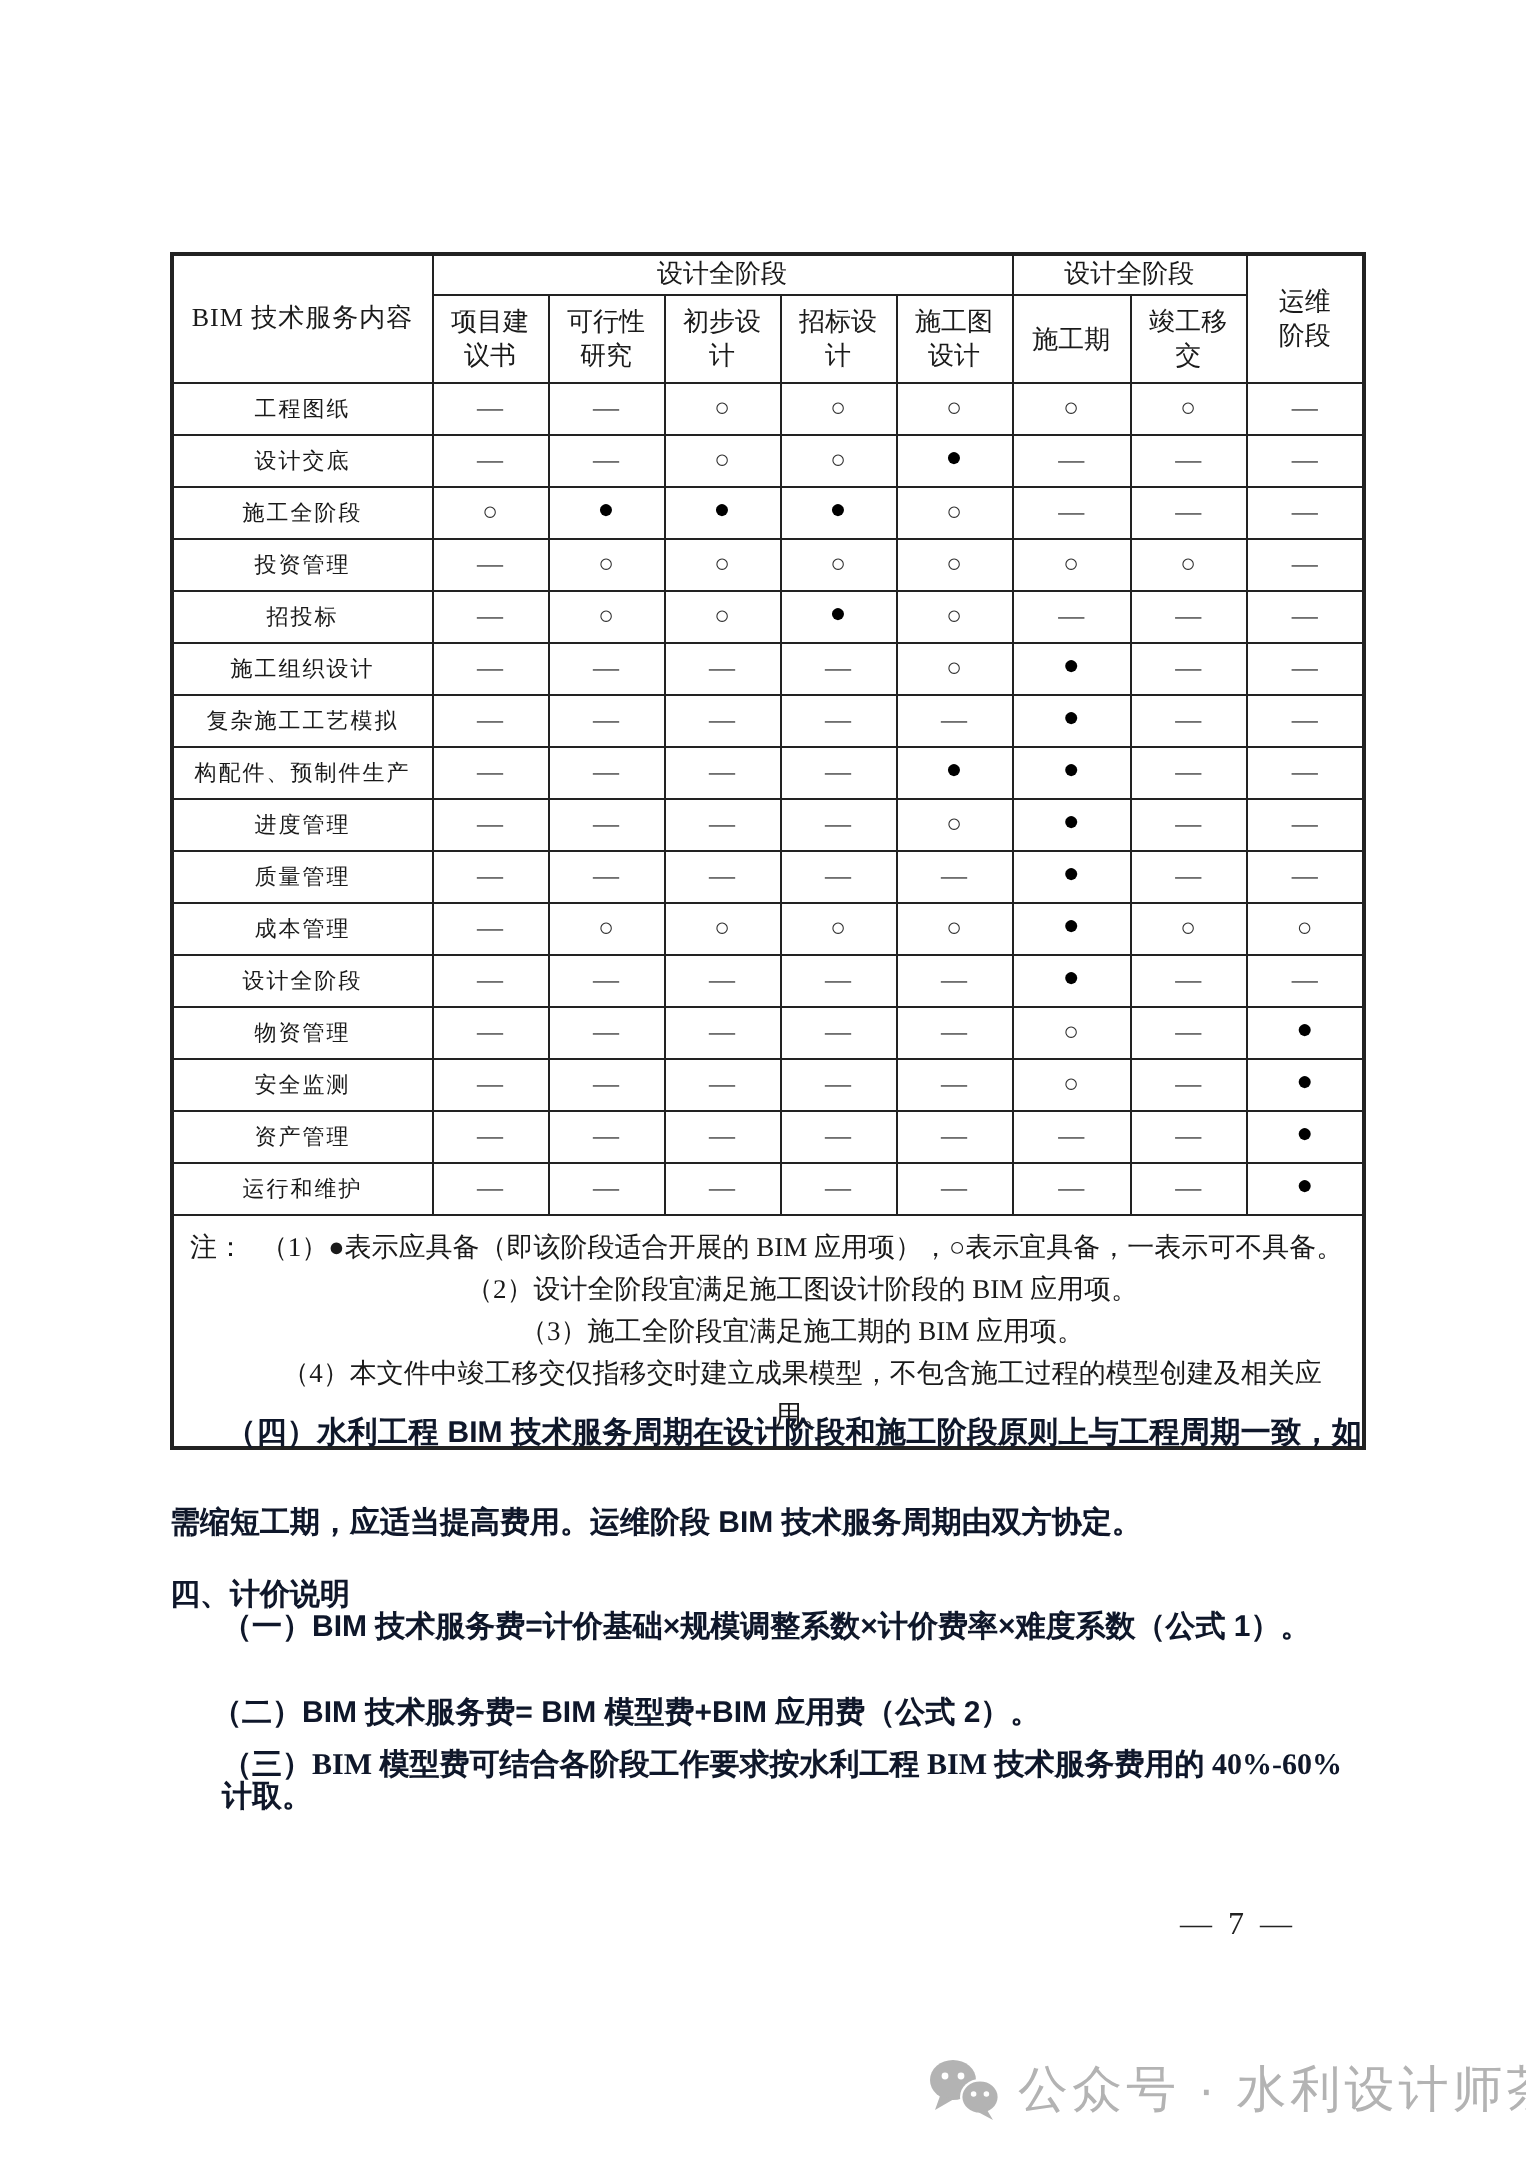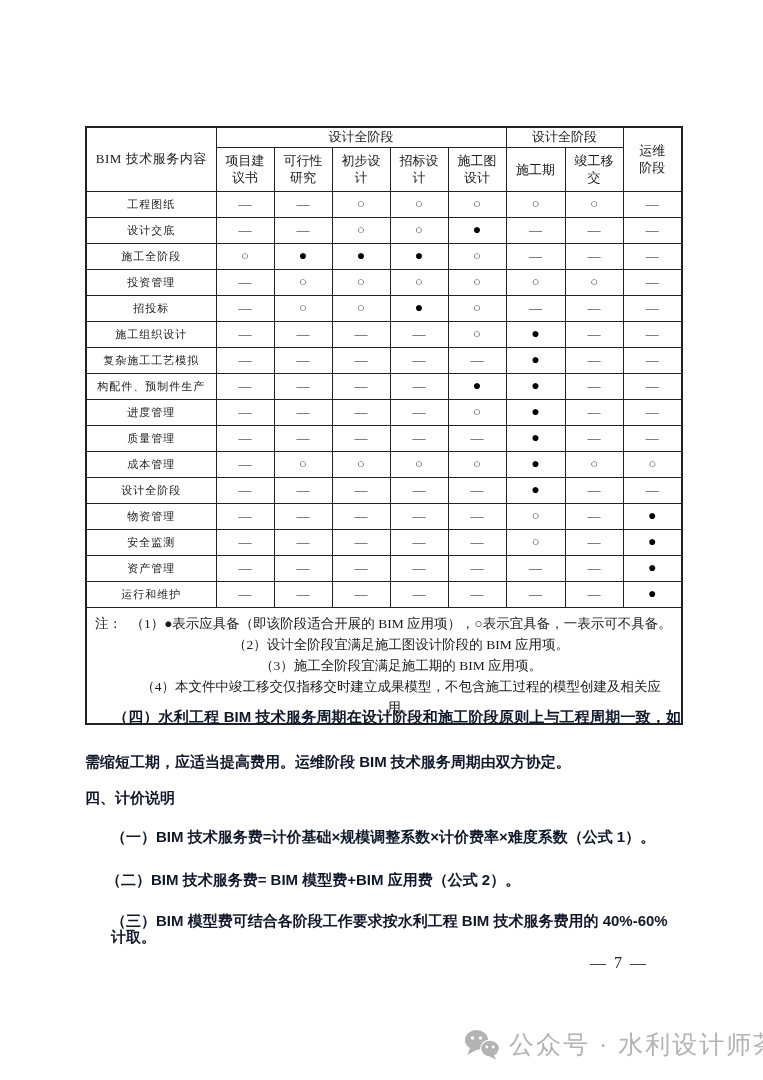--- a/index.html
+++ b/index.html
@@ -67,23 +67,23 @@
     text-indent:28px;
   }
   .section-heading {
     margin-top:6px;
     line-height:16px;
   }
   .calc-item {
     margin-left:26px;
     line-height:16px;
   }
-  .calc-item.i1 { margin-top:23px; }
+  .calc-item.i1 { }
   .calc-item.i2 { margin-top:27px;margin-left:21px; }
-  .calc-item.i3 { margin-top:25px; }
+  .calc-item.i3 { margin-top:10px;font-family:Liberation Serif, serif; }
 
   
   .page-number {
     position:absolute;
     left:590px; top:954px;
     font-size:16px;
     letter-spacing:2px;
     color:#222;
   }
 

